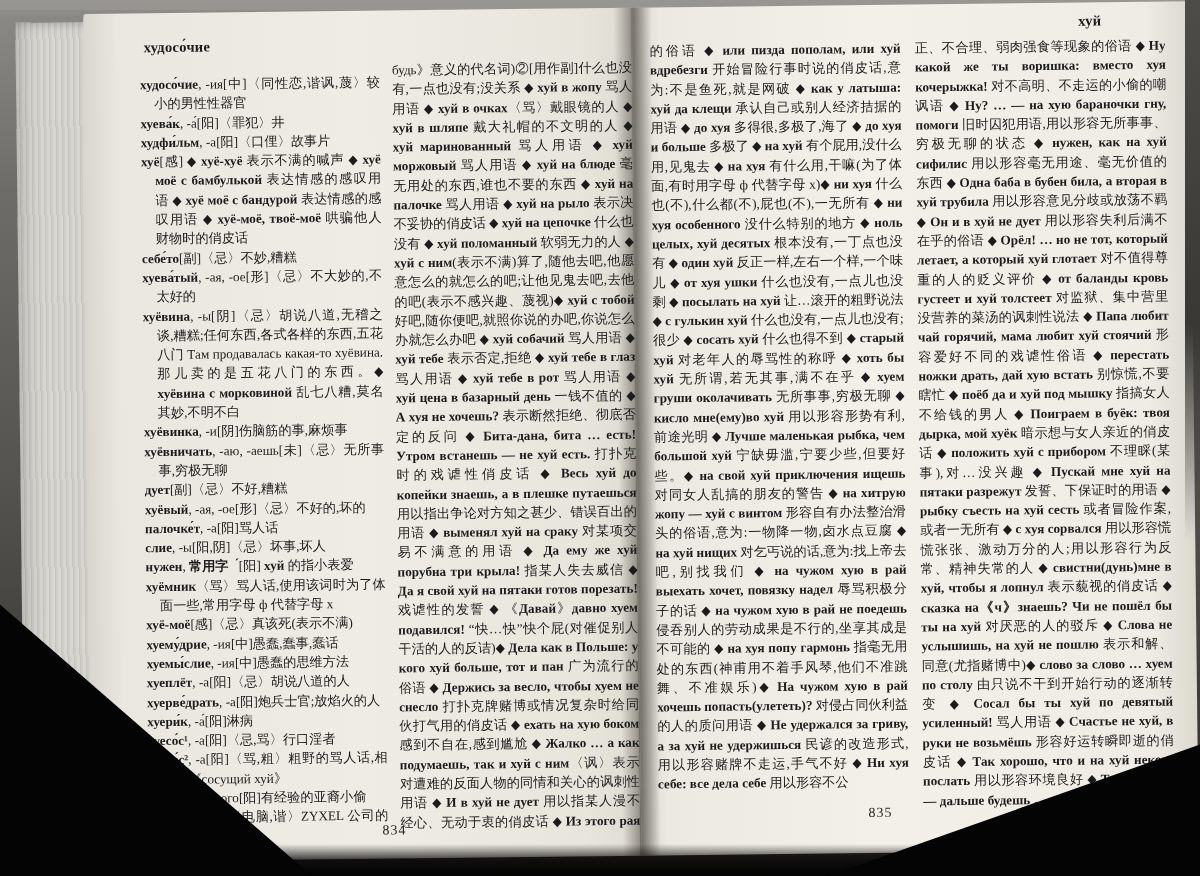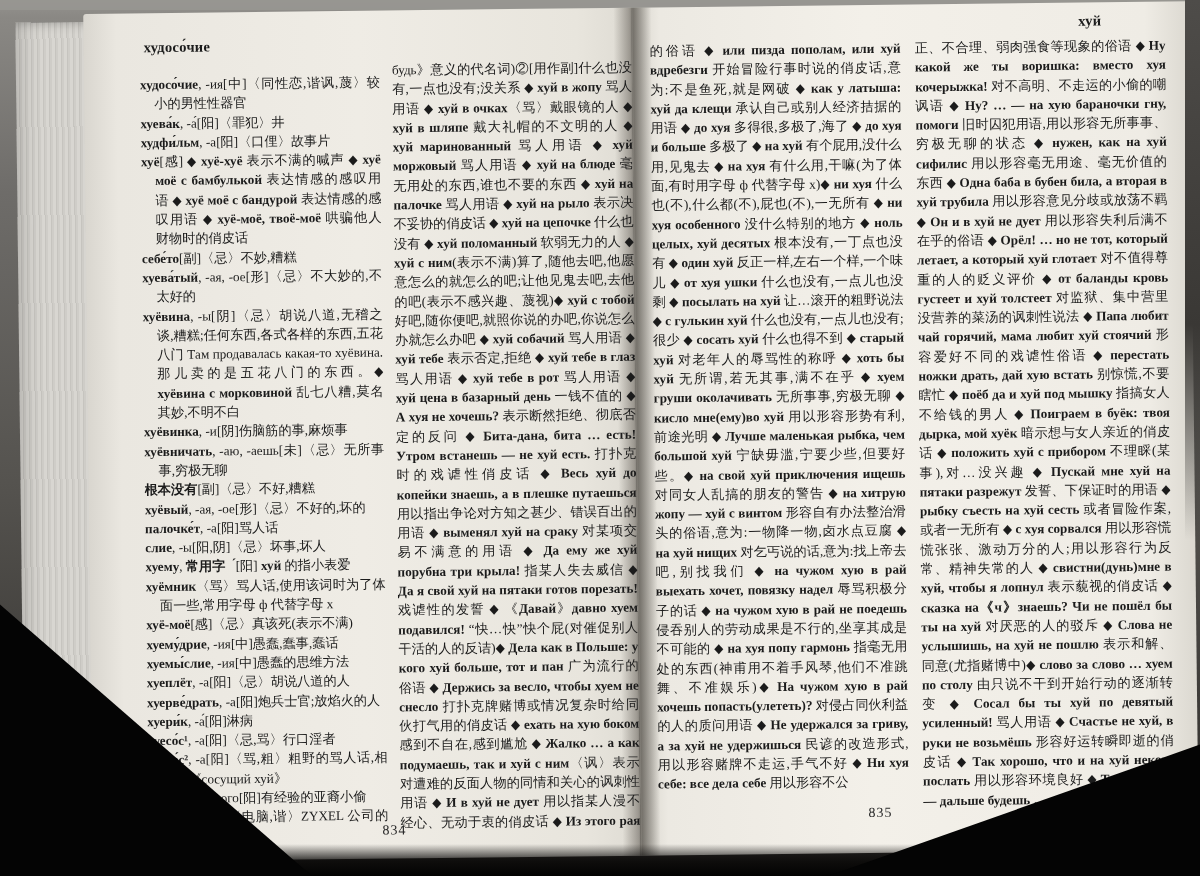--- a/index.html
+++ b/index.html
@@ -65,25 +65,25 @@
       <div class="col col-l1">
           <p class="entry"><span class="bold">худосо́чие</span><span>, -ия[中]〈同性恋,谐讽,蔑〉较小的男性性器官</span></p>
           <p class="entry"><span class="bold">хуева́к</span><span>, -а́[阳]〈罪犯〉井</span></p>
           <p class="entry"><span class="bold">худфи́льм</span><span>, -а[阳]〈口俚〉故事片</span></p>
           <p class="entry"><span class="bold">хуё</span><span>[感] ◆ </span><span class="bold">хуё-хуё</span><span> 表示不满的喊声 ◆ </span><span class="bold">хуё моё с бамбулькой</span><span> 表达情感的感叹用语 ◆ </span><span class="bold">хуё моё с бандурой</span><span> 表达情感的感叹用语 ◆ </span><span class="bold">хуё-моё, твоё-моё</span><span> 哄骗他人财物时的俏皮话</span></p>
           <p class="entry"><span class="bold">себе́то</span><span>[副]〈忌〉不妙,糟糕</span></p>
           <p class="entry"><span class="bold">хуева́тый</span><span>, -ая, -ое[形]〈忌〉不大妙的,不太好的</span></p>
           <p class="entry"><span class="bold">хуёвина</span><span>, -ы[阴]〈忌〉胡说八道,无稽之谈,糟糕;任何东西,各式各样的东西,五花八门 Там продавалась какая-то хуёвина. 那儿卖的是五花八门的东西。◆ </span><span class="bold">хуёвина с морковиной</span><span> 乱七八糟,莫名其妙,不明不白</span></p>
           <p class="entry"><span class="bold">хуёвинка</span><span>, -и[阴]伤脑筋的事,麻烦事</span></p>
           <p class="entry"><span class="bold">хуёвничать</span><span>, -аю, -аешь[未]〈忌〉无所事事,穷极无聊</span></p>
-          <p class="entry"><span class="bold">根本没有</span><span>[副]〈忌〉不好,糟糕</span></p>
+          <p class="entry"><span class="bold">дует</span><span>[副]〈忌〉不好,糟糕</span></p>
           <p class="entry"><span class="bold">хуёвый</span><span>, -ая, -ое[形]〈忌〉不好的,坏的</span></p>
           <p class="entry"><span class="bold">палочке́т</span><span>, -а[阳]骂人话</span></p>
           <p class="entry"><span class="bold">слие</span><span>, -ы[阳,阴]〈忌〉坏事,坏人</span></p>
-          <p class="entry"><span class="bold">хуему</span><span>, </span><span class="bold">常用字母́</span><span>[阳] </span><span class="bold">хуй</span><span> 的指小表爱</span></p>
+          <p class="entry"><span class="bold">нужен</span><span>, </span><span class="bold">常用字母́</span><span>[阳] </span><span class="bold">хуй</span><span> 的指小表爱</span></p>
           <p class="entry"><span class="bold">хуёмник</span><span>〈骂〉骂人话,使用该词时为了体面一些,常用字母 ф 代替字母 х</span></p>
           <p class="entry"><span class="bold">хуё-моё</span><span>[感]〈忌〉真该死(表示不满)</span></p>
           <p class="entry"><span class="bold">хуему́дрие</span><span>, -ия[中]愚蠢,蠢事,蠢话</span></p>
           <p class="entry"><span class="bold">хуемы́слие</span><span>, -ия[中]愚蠢的思维方法</span></p>
           <p class="entry"><span class="bold">хуеплёт</span><span>, -а[阳]〈忌〉胡说八道的人</span></p>
           <p class="entry"><span class="bold">хуерве́драть</span><span>, -а[阳]炮兵士官;放焰火的人</span></p>
           <p class="entry"><span class="bold">хуери́к</span><span>, -а́[阳]淋病</span></p>
           <p class="entry"><span class="bold">хуесо́с¹</span><span>, -а[阳]〈忌,骂〉行口淫者</span></p>
           <p class="entry"><span class="bold">хуесо́с²</span><span>, -а[阳]〈骂,粗〉粗野的骂人话,相当于《сосущий хуй》</span></p>
           <p class="entry"><span class="bold">хужу́рный</span><span>, -ого[阳]有经验的亚裔小偷</span></p>

